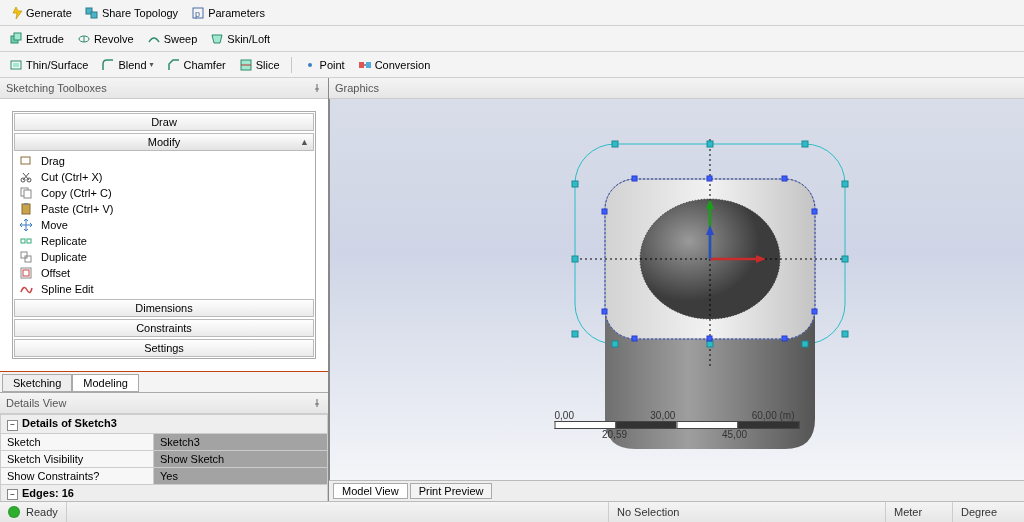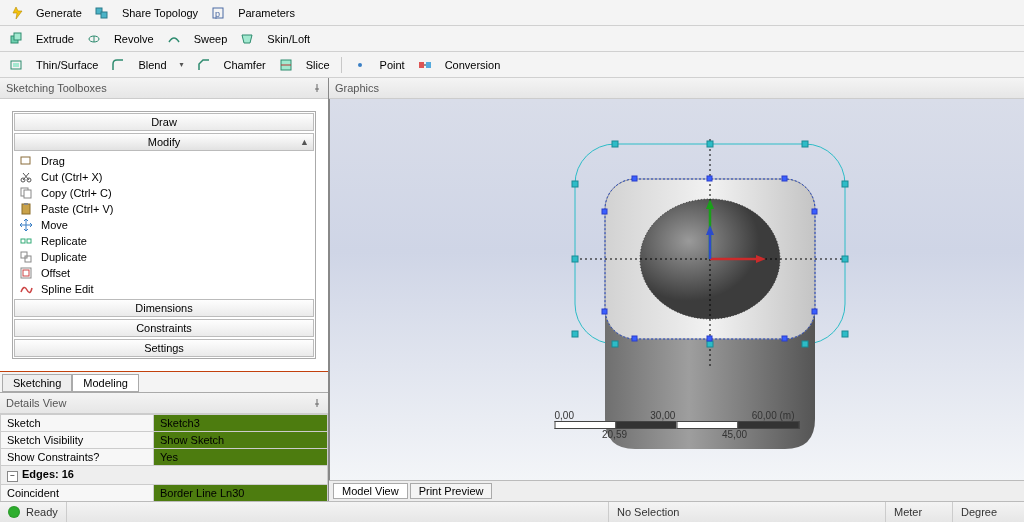--- a/index.html
+++ b/index.html
@@ -1,37 +1,37 @@
 <!DOCTYPE html>
 <html><head>
 <meta charset="utf-8">
 <style>
 html,body{margin:0;padding:0;font-family:"Segoe UI",Tahoma,Arial,sans-serif;font-size:11px;color:#000;background:#fff;overflow:hidden}
 .app{width:1024px;height:522px;display:flex;flex-direction:column;background:#f0f0f0}
 .toolbar{display:flex;align-items:center;gap:3px;padding:2px 4px;background:#f4f4f4;border-bottom:1px solid #d0d0d0;height:21px}
 .toolbar .sep{width:1px;height:16px;background:#c8c8c8;margin:0 3px}
-.tbtn{display:flex;align-items:center;gap:13px;padding:1px 4px;border:1px solid transparent;cursor:pointer}
+.tbtn{display:flex;align-items:center;gap:3px;padding:1px 4px;border:1px solid transparent;cursor:pointer}
 .ico{width:14px;height:14px;display:inline-flex;align-items:center;justify-content:center;flex-shrink:0}
 .main{flex:1;display:flex;min-height:0}
 .left{width:328px;display:flex;flex-direction:column;border-right:1px solid #888;background:#fff}
 .right{flex:1;display:flex;flex-direction:column;background:#fff}
 .panehdr{background:linear-gradient(#f4f4f4,#e6e6e6);border-bottom:1px solid #ccc;padding:2px 6px;font-size:11px;color:#555;display:flex;align-items:center;justify-content:space-between;height:16px}
 .pin{width:10px;height:10px}
 .toolboxes{flex:0 0 256px;display:flex;flex-direction:column;border:1px solid #aaa;margin:12px}
 .panelbtn{background:linear-gradient(#fefefe,#eaeaea);border:1px solid #bbb;margin:1px;padding:2px 0;text-align:center;cursor:pointer;font-size:11px}
 .panelbtn.active{background:linear-gradient(#fefefe,#e2e2e2);font-weight:normal}
 .cmdlist{flex:1;overflow:auto;padding:1px 2px;background:#fff}
 .cmditem{display:flex;align-items:center;gap:8px;padding:1px 4px;cursor:pointer}
 .tabstrip{display:flex;gap:1px;border-top:1px solid #c2410c;background:#f4f4f4;padding:2px 2px 0}
 .tab{padding:2px 10px;border:1px solid #aaa;background:#fff;font-size:11px;cursor:pointer;margin-right:-1px}
 .tab.inactive{background:#eee}
 .details{flex:1;display:flex;flex-direction:column;min-height:0;border-top:1px solid #aaa}
 .grid{flex:1;overflow:auto;font-size:11px}
 .grid table{border-collapse:collapse;width:100%}
-.grid td{border:1px solid #ccc;padding:2px 6px;background:#4d7c0f}
+.grid td{border:1px solid #ccc;padding:2px 6px;background:#a3a3a3}
 .grid td.key{background:#f7f7f7;width:140px}
 .grid tr.hdr td{background:#eee;font-weight:bold;border-left:1px solid #ccc}
 .boxm{width:9px;height:9px;border:1px solid #888;display:inline-flex;align-items:center;justify-content:center;font-size:8px;line-height:8px;margin-right:4px;background:#fff;color:#555}
 .viewport{flex:1;position:relative;border-left:1px solid #888;background:linear-gradient(#d9dde9 0%,#cfd5e6 40%,#f3f5f8 100%);overflow:hidden}
 .statusbar{height:20px;background:linear-gradient(#f4f4f4,#e6e6e6);border-top:1px solid #bbb;display:flex;align-items:center;font-size:11px;color:#333}
 .statusbar .cell{padding:0 8px;border-right:1px solid #ccc;height:100%;display:flex;align-items:center}
 .statuslight{width:12px;height:12px;border-radius:50%;background:#2eae2e;margin-right:6px;box-shadow:inset 0 0 2px rgba(0,0,0,.3)}
 .bottomtabs{background:#eee;border-top:1px solid #bbb;padding:2px 4px;display:flex;gap:2px}
 .btab{border:1px solid #aaa;padding:1px 8px;background:#fff;cursor:pointer;font-size:11px}
 .btab.inactive{background:#f4f4f4}
@@ -287,20 +287,23 @@
         <span>Details View</span>
         <span class="ico pin">
               <svg width="10" height="10">
                 <path d="M5 1 L5 6 M3 6 L7 6 M5 6 L5 9" stroke="#666"></path>
               </svg>
             </span>
       </div>
       <div class="grid">
         <table>
           <tbody>
+                <tr class="hdr">
+                  <td colspan="2"><span class="boxm">−</span><span>Details of Sketch3</span></td>
+                </tr>
           <tr>
                   <td class="key">Sketch</td>
                   <td>Sketch3</td>
                 </tr>
           <tr>
                   <td class="key">Sketch Visibility</td>
                   <td>Show Sketch</td>
                 </tr>
           <tr>
                   <td class="key">Show Constraints?</td>

